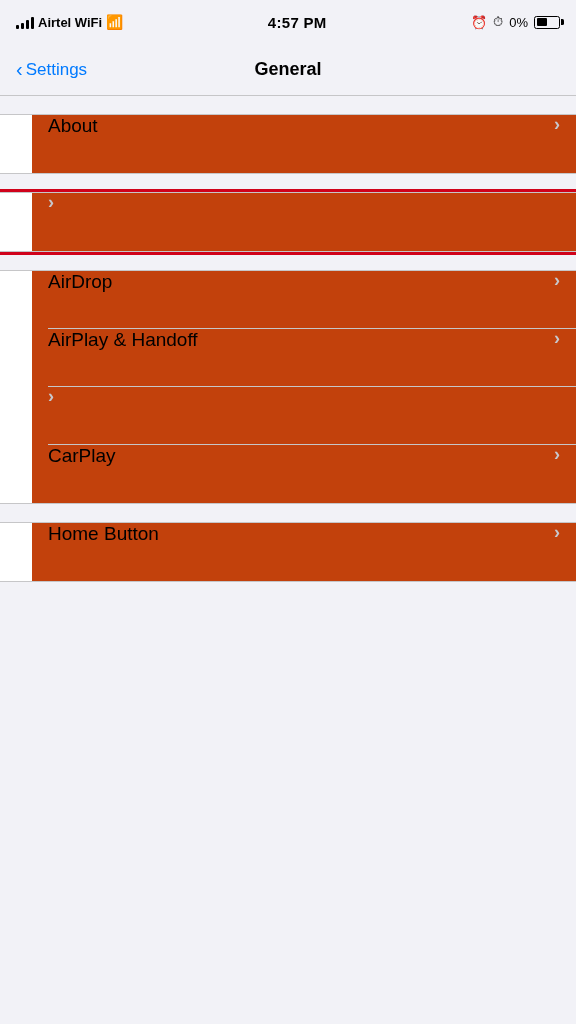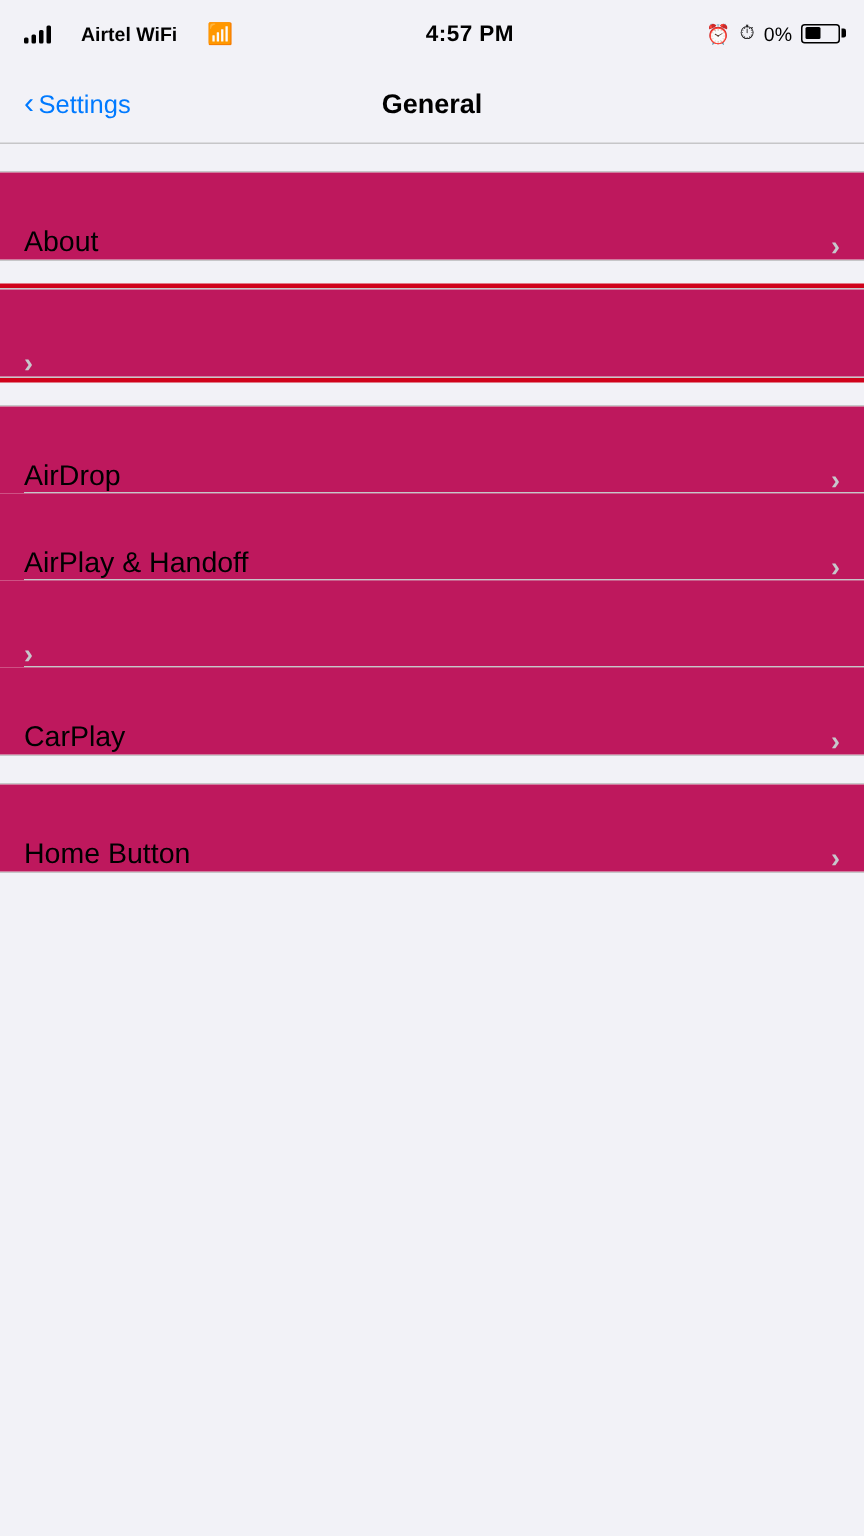--- a/index.html
+++ b/index.html
@@ -24,21 +24,21 @@
       background: #f2f2f7;
       display: flex;
       align-items: center;
       justify-content: space-between;
       padding: 0 16px;
     }
 
     .status-left {
       display: flex;
       align-items: center;
-      gap: 20px;
+      gap: 4px;
       font-size: 13px;
       font-weight: 600;
     }
 
     .signal-bars {
       display: flex;
       align-items: flex-end;
       gap: 2px;
       height: 14px;
     }
@@ -149,27 +149,28 @@
       border-top: 1px solid #c6c6c8;
       border-bottom: 1px solid #c6c6c8;
     }
 
     .section-highlighted {
       outline: 3px solid #d0021b;
     }
 
     .list-item {
       display: flex;
-      align-items: flex-end;
+      align-items: flex-start;
       justify-content: space-between;
       padding: 0 16px;
       height: 58px;
-      background: #be185d;
+      background: #c2410c;
       cursor: pointer;
       position: relative;
+      margin-left: 32px;
     }
 
     .list-item:not(:last-child)::after {
       content: '';
       position: absolute;
       bottom: 0;
       left: 16px;
       right: 0;
       height: 1px;
       background: #c6c6c8;

